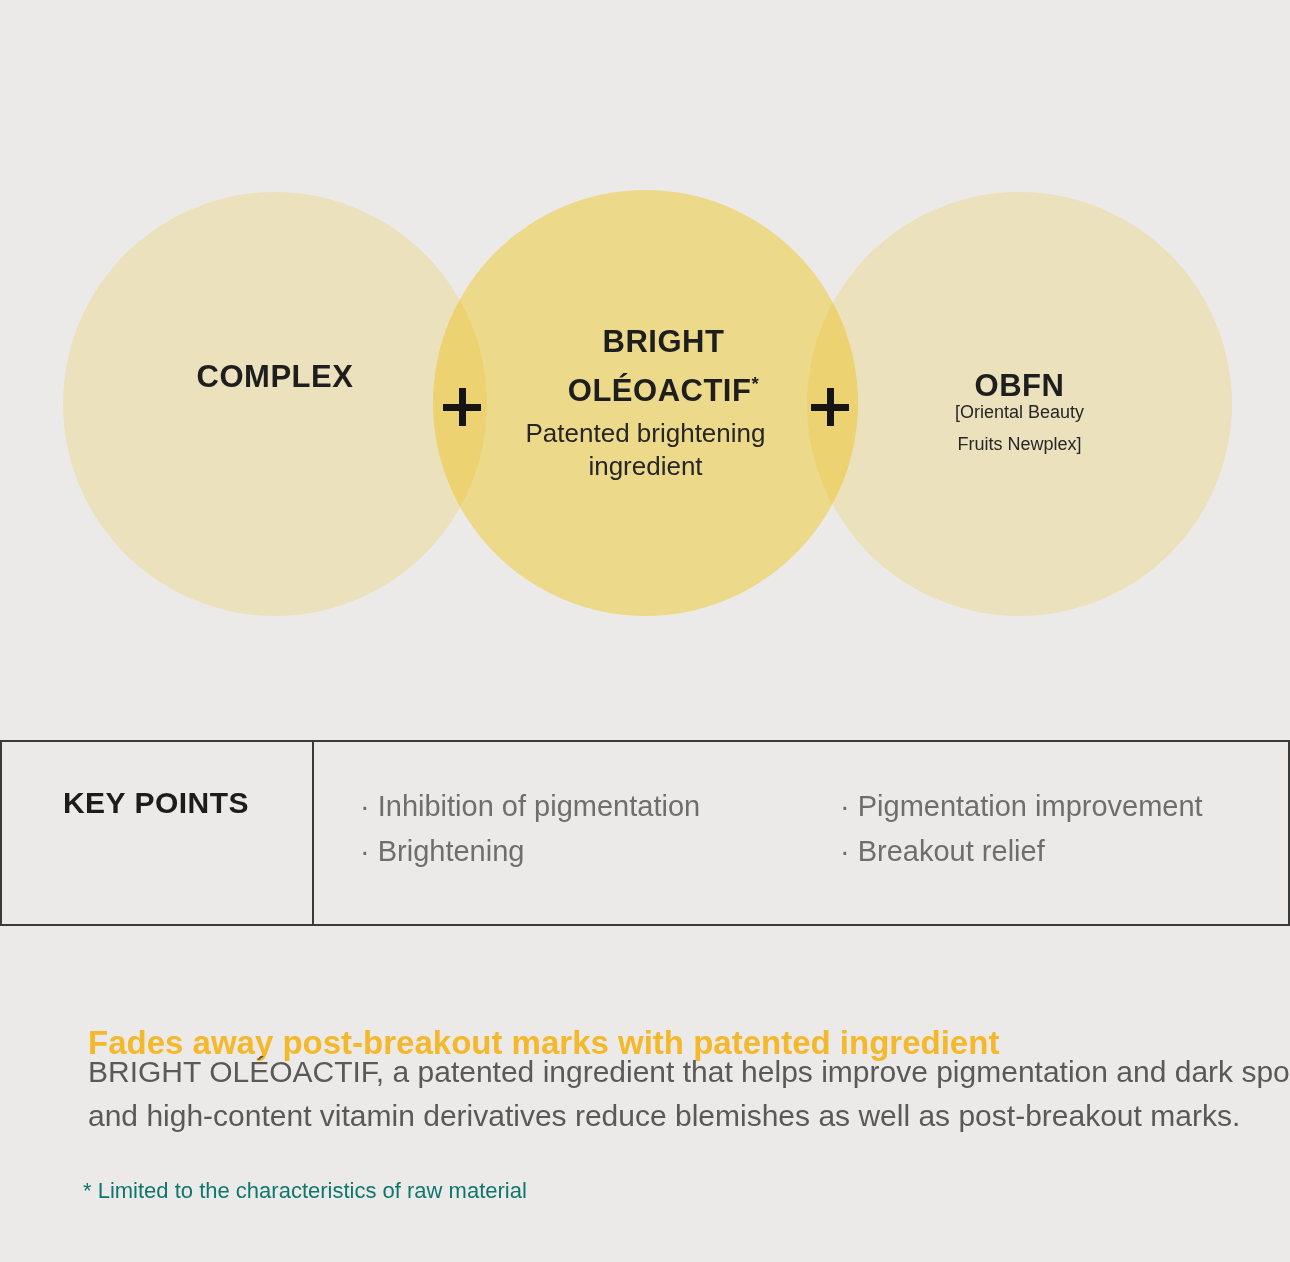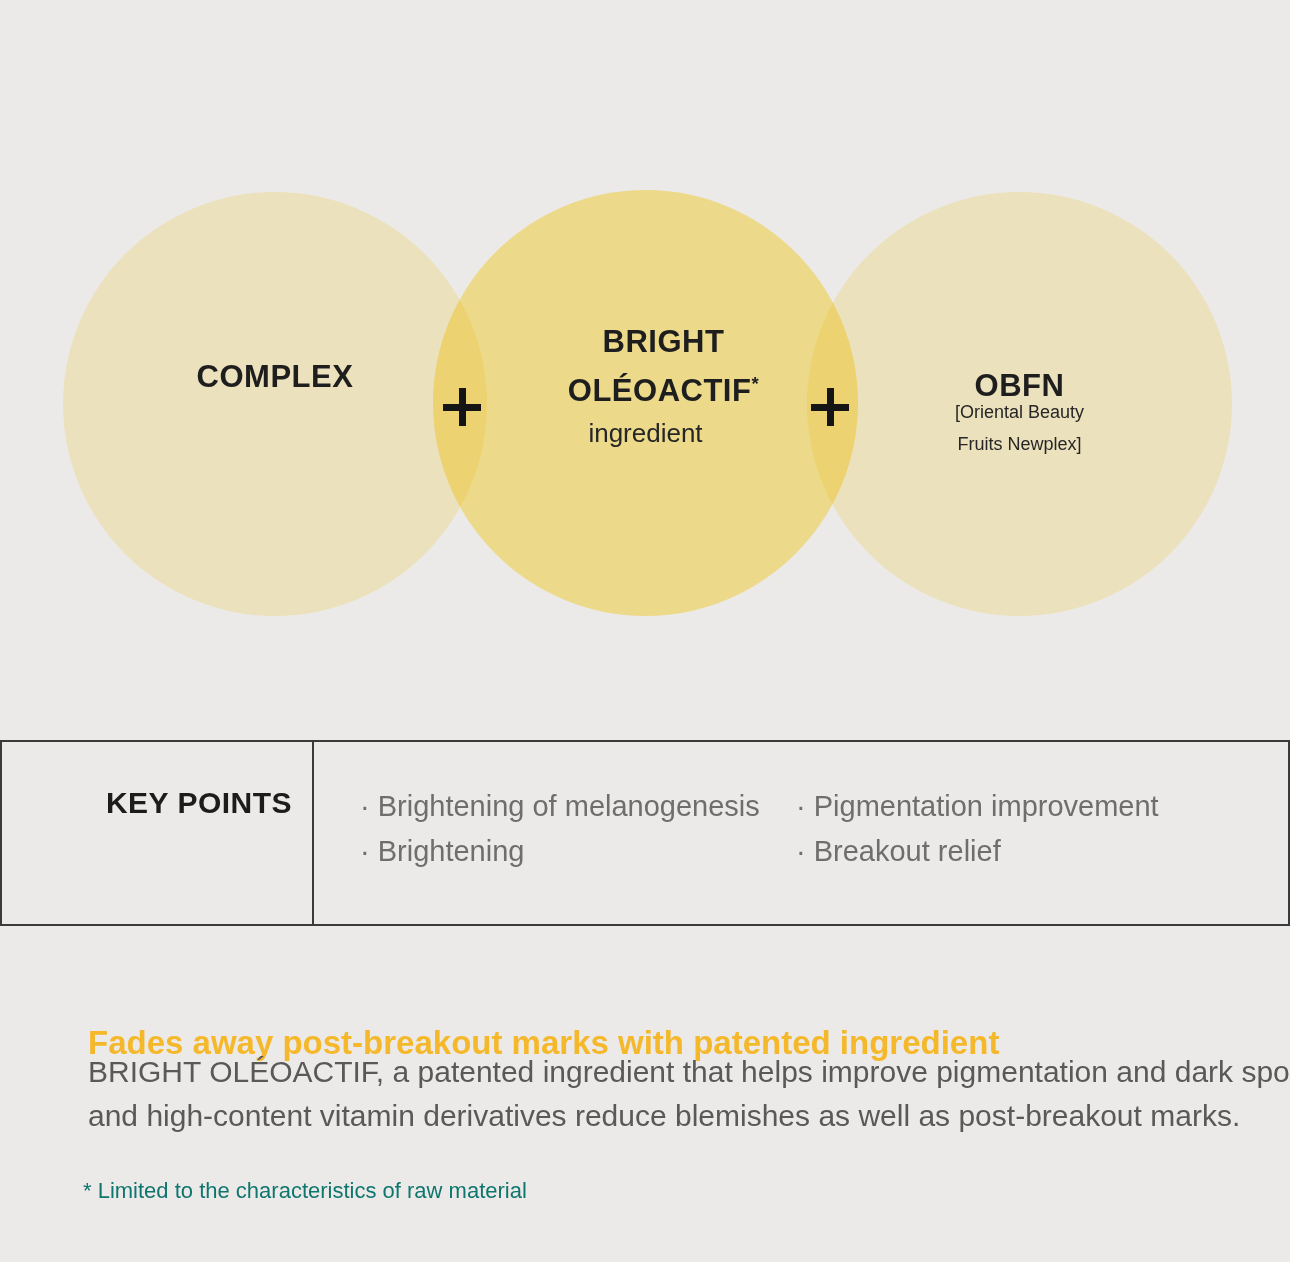--- a/index.html
+++ b/index.html
@@ -28,24 +28,24 @@
   .plus::before { content:""; position:absolute; left:0; top:16px; width:38px; height:7px; background:#151515; }
   .plus::after  { content:""; position:absolute; left:16px; top:0; width:7px; height:38px; background:#151515; }
   .plus1 { left:443px; top:388px; }
   .plus2 { left:811px; top:388px; }
 
   
   .kp-box { position:absolute; left:0; top:740px; width:1290px; height:186px;
             border:2px solid #3a3a3a; box-sizing:border-box; }
   .kp-divider { position:absolute; left:312px; top:740px; width:2px; height:186px; background:#3a3a3a; }
   .kp-label { position:absolute; left:0; top:786px; width:312px; text-align:center;
-              font-size:30px; font-weight:700; color:#1c1c1c; letter-spacing:0.5px; white-space:nowrap;padding-left:43px; }
+              font-size:30px; font-weight:700; color:#1c1c1c; letter-spacing:0.5px; white-space:nowrap; }
   .kp-col { position:absolute; top:784px; font-size:29px; color:#6e6e6e; line-height:45px; white-space:nowrap; }
   .kp-col1 { left:360px; }
-  .kp-col2 { left:796px; }
+  .kp-col2 { left:840px; }
 
   
   .heading  { position:absolute; left:88px; top:992px; font-size:33px; font-weight:700;
               color:#F4B82A; white-space:nowrap;margin-top:32px; }
   .bodytext { position:absolute; left:88px; top:1050px; font-size:30px; color:#595959;
               line-height:44px; white-space:nowrap; }
   .footnote { position:absolute; left:83px; top:1178px; font-size:22px; color:#0f766e; white-space:nowrap; }
 </style>
 </head>
 <body>
@@ -58,36 +58,37 @@
   <div>COMPLEX</div>
 </div>
 
 <div class="plus plus1"></div>
 
 <div class="circle-text bright-title">
   <div>BRIGHT</div>
   <div><span>OLÉOACTIF</span><sup>*</sup></div>
 </div>
 <div class="circle-text bright-sub">
+  <div>Patented brightening</div>
   <div>ingredient</div>
 </div>
 
 <div class="plus plus2"></div>
 
 <div class="circle-text obfn-title">OBFN</div>
 <div class="circle-text obfn-sub">
   <div>[Oriental Beauty</div>
   <div>Fruits Newplex]</div>
 </div>
 
 <div class="kp-box"></div>
 <div class="kp-divider"></div>
 <div class="kp-label">KEY POINTS</div>
 <div class="kp-col kp-col1">
-  <div>· Brightening of melanogenesis</div>
+  <div>· Inhibition of pigmentation</div>
   <div>· Brightening</div>
 </div>
 <div class="kp-col kp-col2">
   <div>· Pigmentation improvement</div>
   <div>· Breakout relief</div>
 </div>
 
 <div class="heading">Fades away post-breakout marks with patented ingredient</div>
 <div class="bodytext">
   <div>BRIGHT OLÉOACTIF, a patented ingredient that helps improve pigmentation and dark spots,</div>

